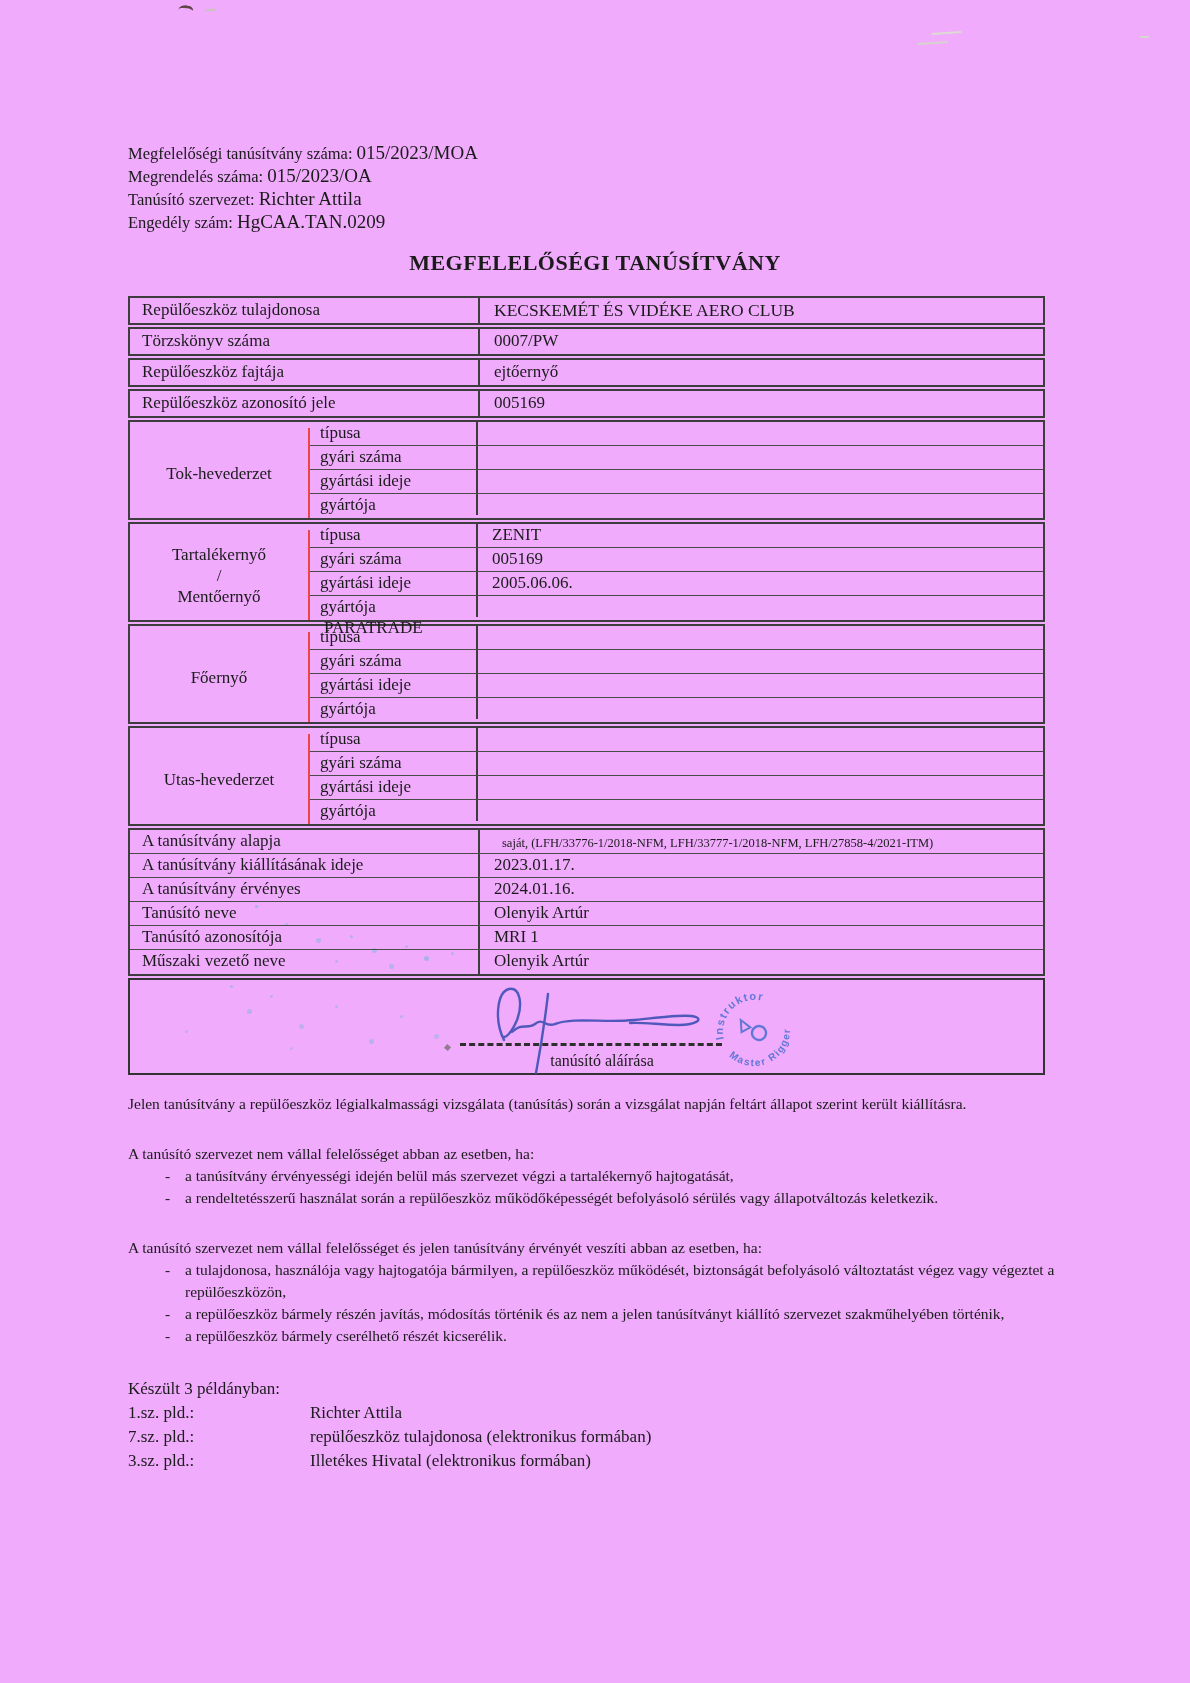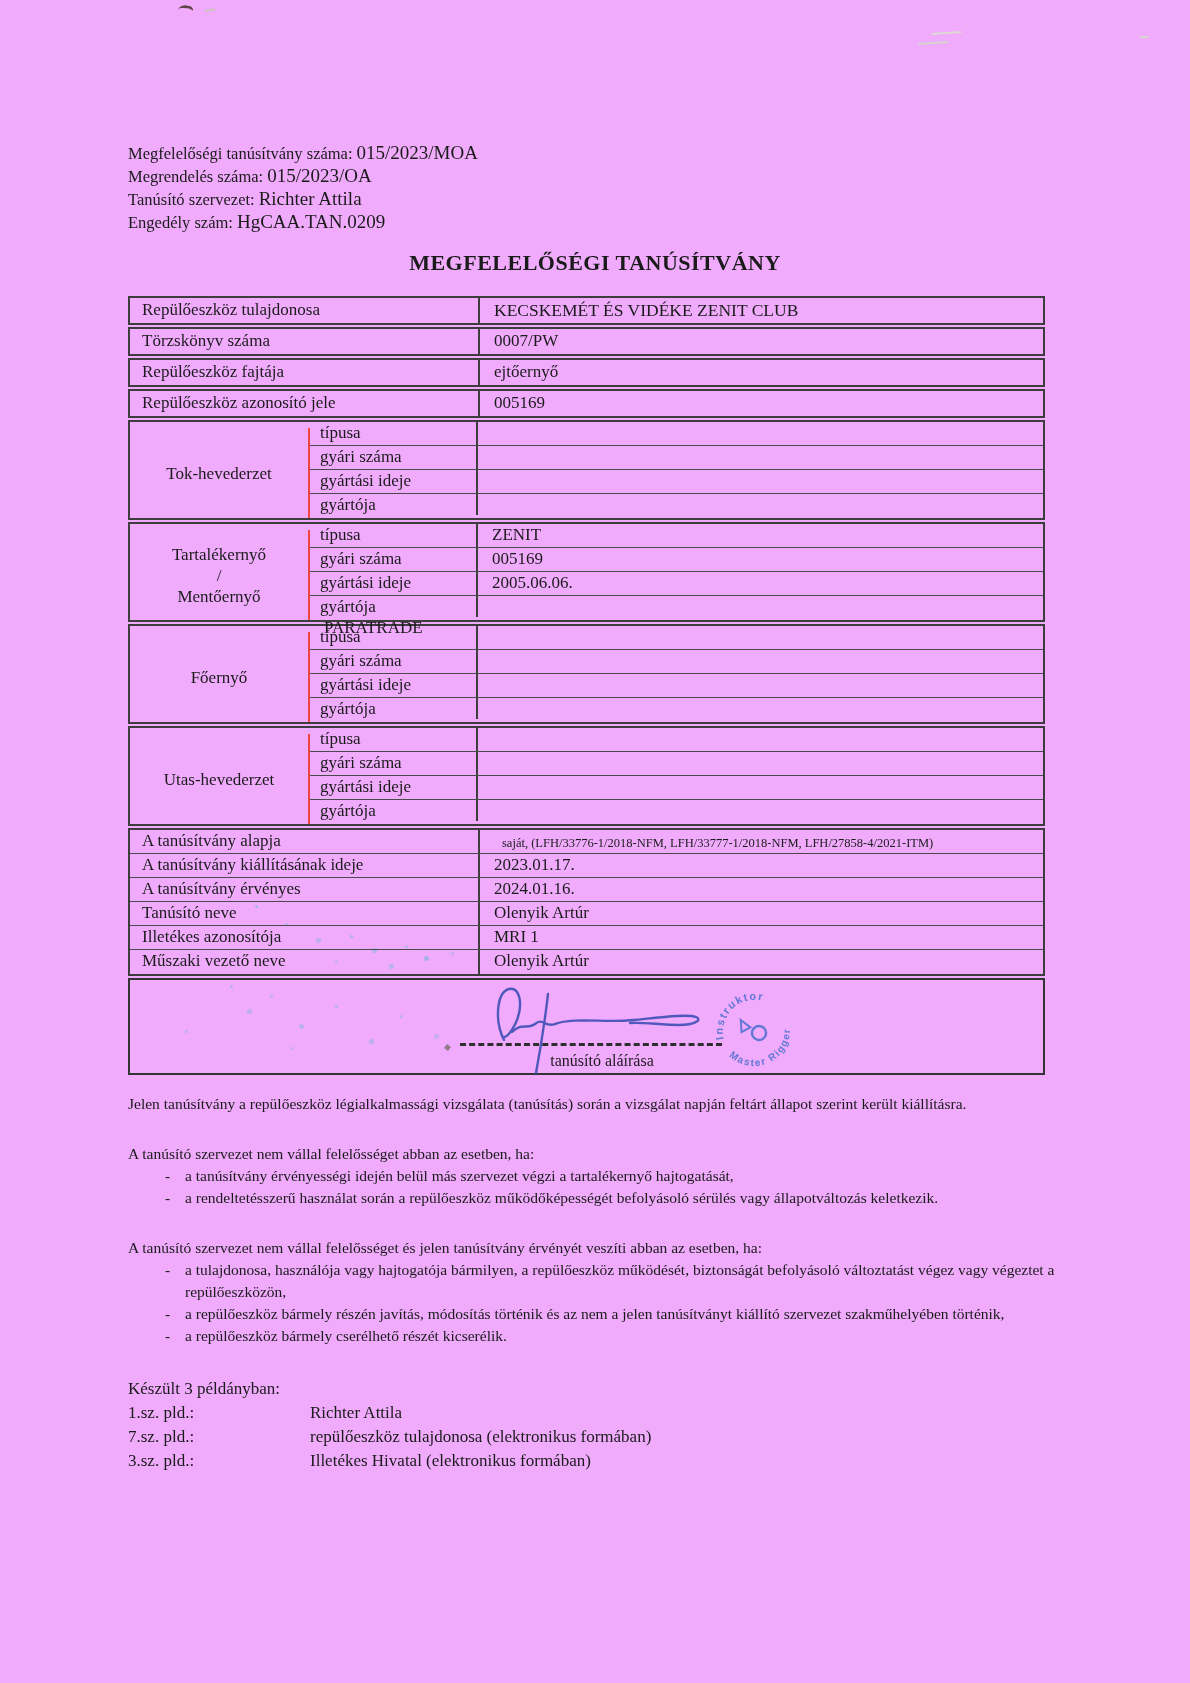--- a/index.html
+++ b/index.html
@@ -105,21 +105,21 @@
       <span class="hvalue">HgCAA.TAN.0209</span>
     </div>
   </div>
 
   <h1 class="title">MEGFELELŐSÉGI TANÚSÍTVÁNY</h1>
 
   <div class="tbl">
 
     <div class="trow">
       <div class="tl">Repülőeszköz tulajdonosa</div>
-      <div class="tv caps">KECSKEMÉT ÉS VIDÉKE ZENIT CLUB</div>
+      <div class="tv caps">KECSKEMÉT ÉS VIDÉKE AERO CLUB</div>
     </div>
     <div class="trow">
       <div class="tl">Törzskönyv száma</div>
       <div class="tv">0007/PW</div>
     </div>
     <div class="trow">
       <div class="tl">Repülőeszköz fajtája</div>
       <div class="tv">ejtőernyő</div>
     </div>
     <div class="trow">
@@ -236,21 +236,21 @@
       </div>
       <div class="srow">
         <div class="tl">A tanúsítvány érvényes</div>
         <div class="tv">2024.01.16.</div>
       </div>
       <div class="srow">
         <div class="tl">Tanúsító neve</div>
         <div class="tv">Olenyik Artúr</div>
       </div>
       <div class="srow">
-        <div class="tl">Illetékes azonosítója</div>
+        <div class="tl">Tanúsító azonosítója</div>
         <div class="tv">MRI 1</div>
       </div>
       <div class="srow">
         <div class="tl">Műszaki vezető neve</div>
         <div class="tv">Olenyik Artúr</div>
       </div>
     </div>
   </div>
 
   <div class="sigbox">

